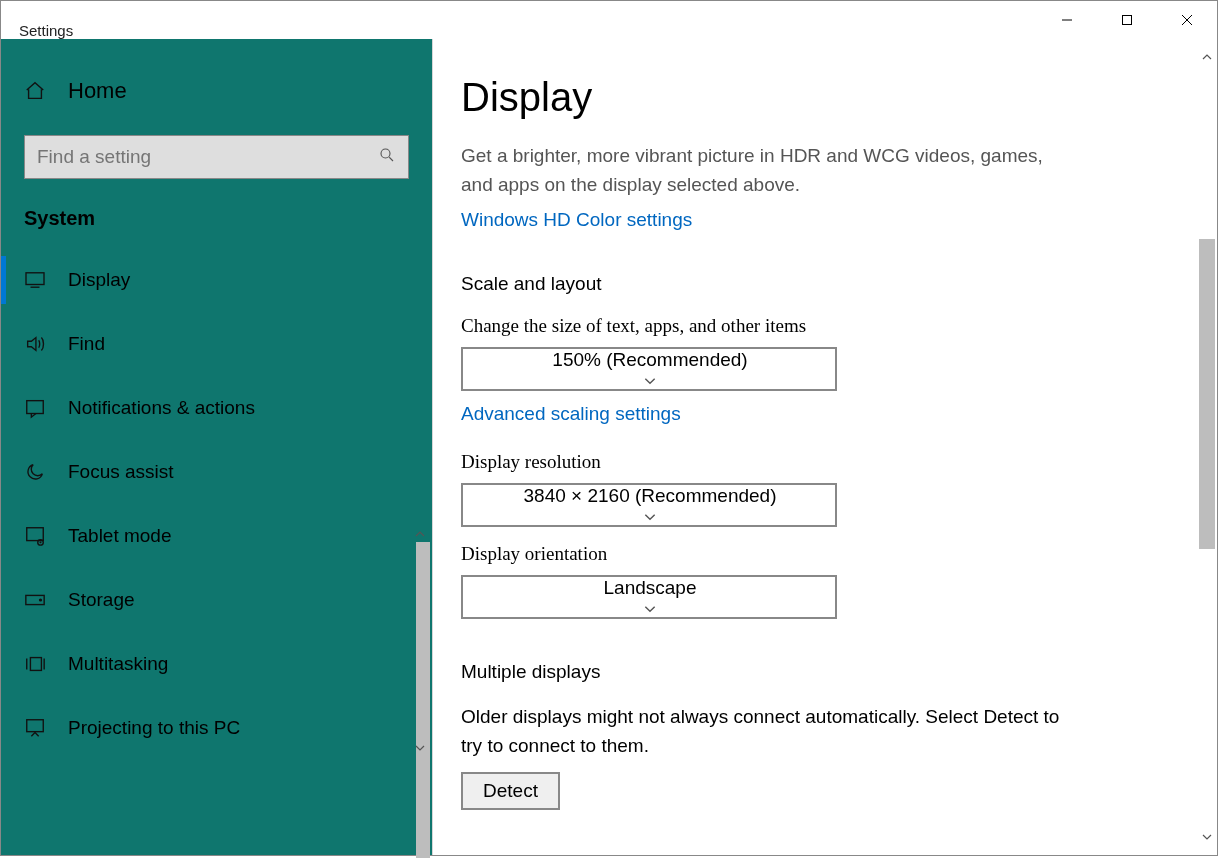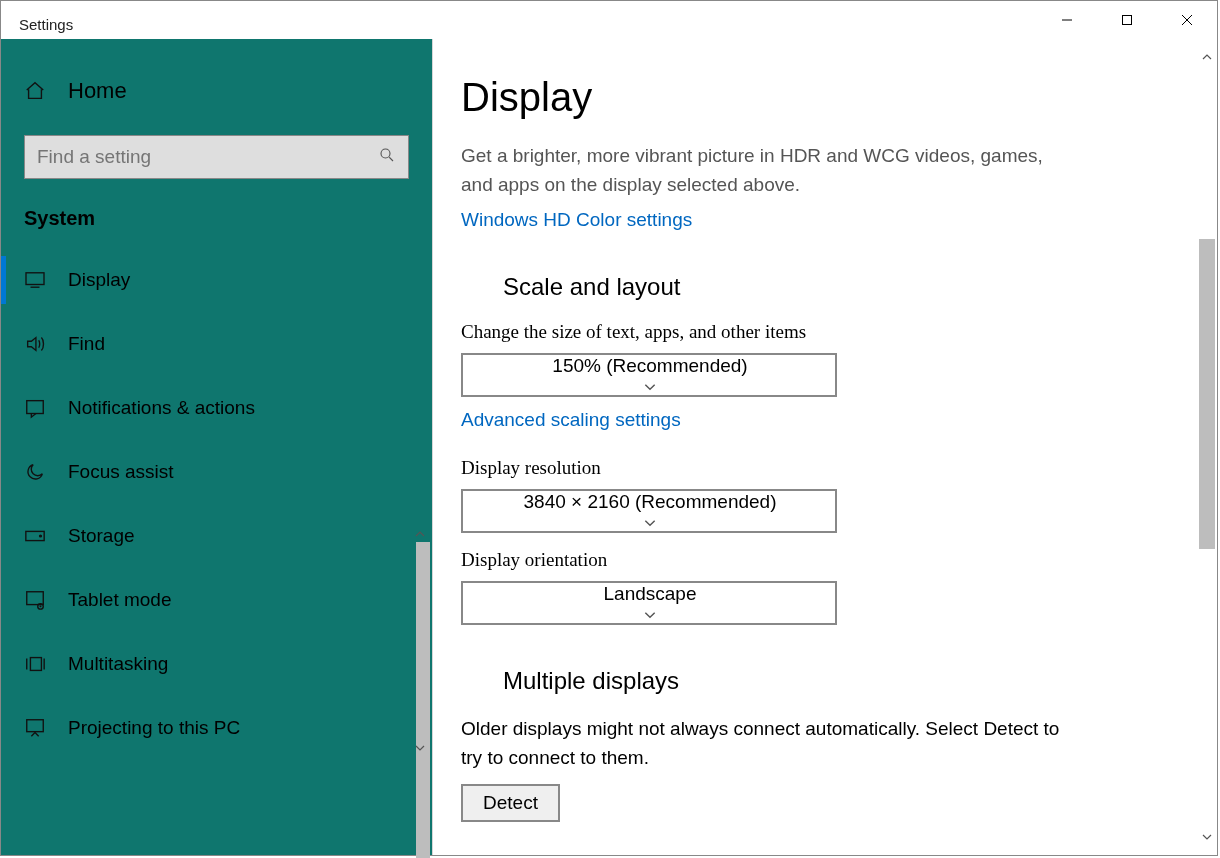--- a/index.html
+++ b/index.html
@@ -1,18 +1,18 @@
 <!DOCTYPE html>
 <html><head>
 <meta charset="utf-8">
 <style>
   * { box-sizing: border-box; margin: 0; padding: 0; font-family: "Segoe UI", Arial, sans-serif; }
   html, body { width: 1220px; height: 858px; overflow: hidden; background: #fff; }
   .window { width: 1218px; height: 856px; border: 1px solid #888; display: flex; flex-direction: column; background: #fff; position: relative; }
-  .titlebar { height: 38px; display: flex; align-items: center; justify-content: space-between; }
+  .titlebar { height: 38px; display: flex; align-items: flex-end; justify-content: space-between; }
   .titlebar-left { display: flex; align-items: center; padding: 8px 0 0 18px; font-size: 15px; color: #222; }
   .win-controls { display: flex; }
   .win-btn { width: 60px; height: 38px; display: flex; align-items: center; justify-content: center; color: #222; }
   .win-btn svg { display: block; }
   .body { flex: 1; display: flex; min-height: 0; }
   .sidebar { width: 432px; background: #0f766e; display: flex; flex-direction: column; position: relative; border-right: 1px solid #d6d6d6; }
   .sidebar-inner { position: relative; }
   .home-row { display: flex; align-items: center; height: 64px; padding-left: 23px; gap: 22px; margin-top: 20px; }
   .home-row .icon { width: 22px; height: 22px; display:flex; align-items:center; justify-content:center; }
   .home-row .label { font-size: 22px; color: #000; }
@@ -27,21 +27,21 @@
   .nav-item .icon { width: 22px; height: 22px; display:flex; align-items:center; justify-content:center; color:#111; }
   .sidebar-scroll-up { position: absolute; right: 4px; width: 16px; height: 16px; display:flex; align-items:center; justify-content:center; color:#555; }
   .sidebar-scroll-up.top { top: 278px; }
   .sidebar-scroll-down { position: absolute; right: 4px; bottom: 4px; width: 16px; height: 16px; display:flex; align-items:center; justify-content:center; color:#555; }
   .sidebar-scroll-thumb { position: absolute; right: 2px; top: 294px; width: 14px; height: 340px; background: #bdbdbd; }
   .main { flex: 1; background: #fff; position: relative; overflow: hidden; }
   .main-content { padding: 36px 40px 0 28px; }
   .page-title { font-size: 40px; font-weight: 400; color: #000; margin-bottom: 22px; letter-spacing: 0px; }
   .desc { font-size: 19px; color: #555; line-height: 1.5; max-width: 600px; }
   .link { color: #0067c0; font-size: 19px; display: inline-block; margin-top: 10px; }
-  .section-h { font-size: 24px; font-weight: 400; color: #000; margin-top: 42px; margin-bottom: 20px; margin-left: 42px; }
+  .section-h { font-size: 19px; font-weight: 400; color: #000; margin-top: 42px; margin-bottom: 20px; }
   .field-label { font-size: 19px; color: #000; margin-bottom: 10px; font-family: Liberation Serif, serif; }
   .dropdown { width: 376px; height: 44px; border: 2px solid #888; display: flex; align-items: center; justify-content: space-between; padding: 0 12px 0 14px; font-size: 19px; color: #000; background: #fff; flex-direction: column; }
   .dropdown .chev { color: #555; }
   .link2 { color: #0067c0; font-size: 19px; display: inline-block; margin-top: 12px; margin-bottom: 10px; }
   .btn { border: 2px solid #888; background: #efefef; font-size: 19px; color: #000; padding: 6px 20px; margin-top: 12px; display:inline-block; }
   .main-scroll { position: absolute; right: 2px; top: 10px; bottom: 10px; width: 16px; }
   .main-scroll .arrow-up { position: absolute; top: 0; width:16px; height:16px; display:flex; align-items:center; justify-content:center; color:#555;}
   .main-scroll .arrow-down { position: absolute; bottom: 0; width:16px; height:16px; display:flex; align-items:center; justify-content:center; color:#555;}
   .main-scroll .thumb { position: absolute; right: 0; width: 16px; top: 190px; height: 310px; background: #bdbdbd; }
   .spacer-sm { height: 16px; }
@@ -149,37 +149,37 @@
               <svg width="22" height="22" viewBox="0 0 24 24" fill="none" stroke="#111" stroke-width="1.5">
                   <path d="M20 14 A8 8 0 1 1 10 4 A6 6 0 0 0 20 14z"></path>
                 </svg>
             </span>
             <span>Focus assist</span>
           </div>
 
 
           <div class="nav-item">
             <span class="icon">
+              <svg width="22" height="22" viewBox="0 0 24 24" fill="none" stroke="#111" stroke-width="1.5">
+                  <rect x="3" y="3" width="18" height="14"></rect>
+                  <circle cx="18" cy="19" r="3"></circle>
+                  <path d="M17 19 h2 M18 18 v2"></path>
+                </svg>
+            </span>
+            <span>Tablet mode</span>
+          </div>
+
+          <div class="nav-item">
+            <span class="icon">
               <svg width="22" height="16" viewBox="0 0 24 16" fill="none" stroke="#111" stroke-width="1.5">
                   <rect x="2" y="3" width="20" height="10"></rect>
                   <circle cx="18" cy="8" r="1" fill="#111"></circle>
                 </svg>
             </span>
             <span>Storage</span>
-          </div>
-
-          <div class="nav-item">
-            <span class="icon">
-              <svg width="22" height="22" viewBox="0 0 24 24" fill="none" stroke="#111" stroke-width="1.5">
-                  <rect x="3" y="3" width="18" height="14"></rect>
-                  <circle cx="18" cy="19" r="3"></circle>
-                  <path d="M17 19 h2 M18 18 v2"></path>
-                </svg>
-            </span>
-            <span>Tablet mode</span>
           </div>
 
           <div class="nav-item">
             <span class="icon">
               <svg width="22" height="22" viewBox="0 0 24 24" fill="none" stroke="#111" stroke-width="1.5">
                   <line x1="3" y1="6" x2="3" y2="18"></line>
                   <rect x="7" y="5" width="12" height="14"></rect>
                   <line x1="22" y1="6" x2="22" y2="18"></line>
                 </svg>
             </span>

